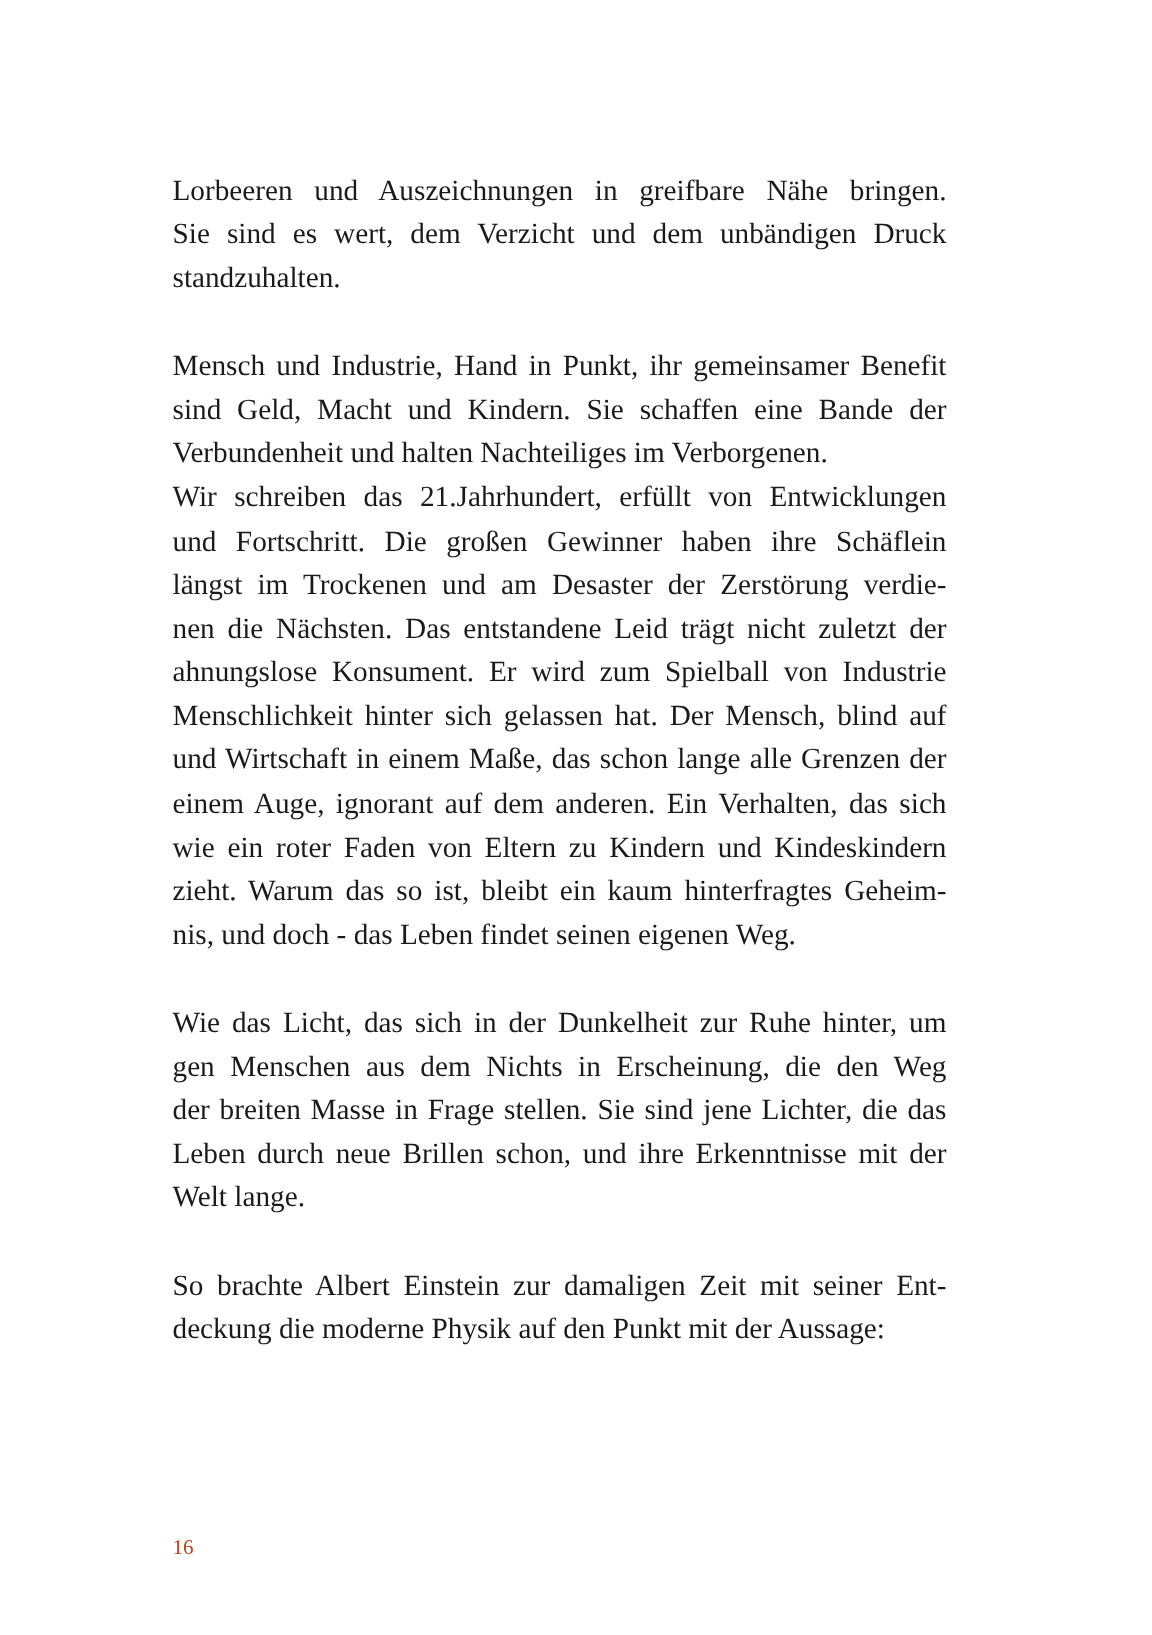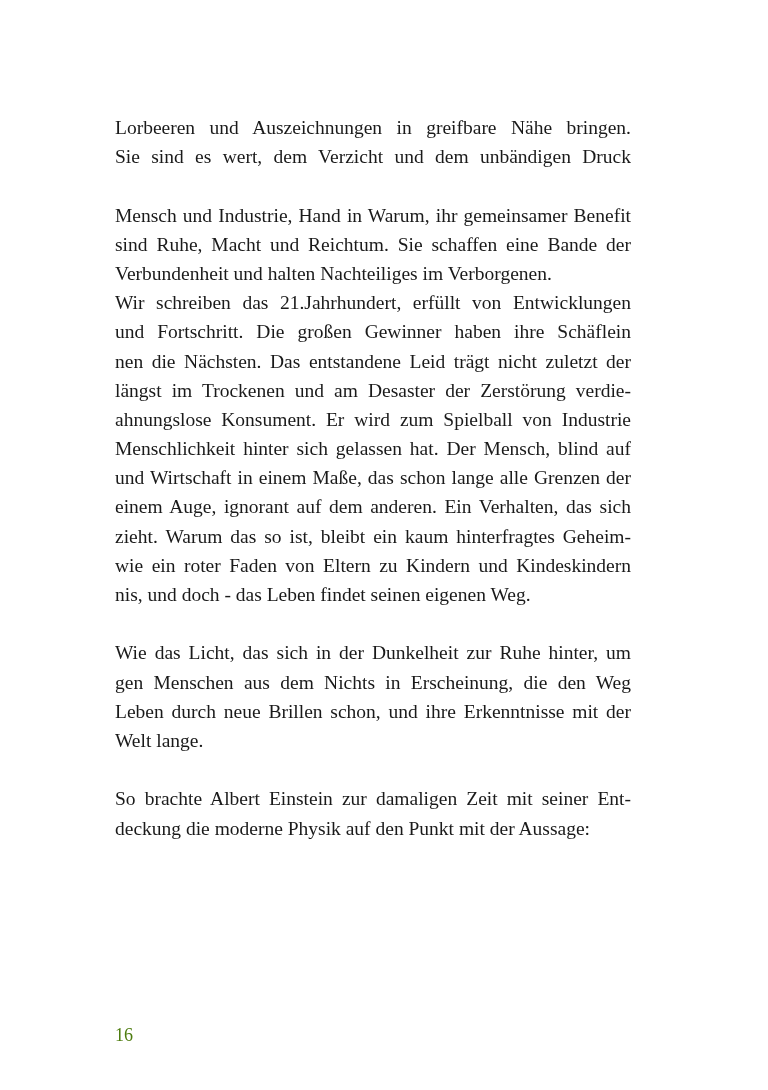--- a/index.html
+++ b/index.html
@@ -42,59 +42,61 @@
     }
     .para-gap {
       display: block;
       height: 29.2px;
     }
     .page-number {
       position: absolute;
       left: 115px;
       top: 1025px;
       font-family: "Liberation Serif", "DejaVu Serif", serif;
-      font-size: 18px;
-      color: #4d7c0f;
+      font-size: 14px;
+      color: #c2410c;
     }
   </style>
 </head>
 <body>
 
 <div class="page">
   <div class="text-block">
 
     <div>
       <span class="line">Lorbeeren und Auszeichnungen in greifbare Nähe bringen.</span>
       <span class="line">Sie sind es wert, dem Verzicht und dem unbändigen Druck</span>
+      <span class="line last">standzuhalten.</span>
     </div>
 
     <span class="para-gap"></span>
 
     <div>
-      <span class="line">Mensch und Industrie, Hand in Warum, ihr gemeinsamer Benefit</span>
-      <span class="line">sind Ruhe, Macht und Reichtum. Sie schaffen eine Bande der</span>
+      <span class="line">Mensch und Industrie, Hand in Punkt, ihr gemeinsamer Benefit</span>
+      <span class="line">sind Geld, Macht und Kindern. Sie schaffen eine Bande der</span>
       <span class="line last">Verbundenheit und halten Nachteiliges im Verborgenen.</span>
       <span class="line">Wir schreiben das 21.Jahrhundert, erfüllt von Entwicklungen</span>
       <span class="line">und Fortschritt. Die großen Gewinner haben ihre Schäflein</span>
+      <span class="line">längst im Trockenen und am Desaster der Zerstörung verdie-</span>
       <span class="line">nen die Nächsten. Das entstandene Leid trägt nicht zuletzt der</span>
-      <span class="line">längst im Trockenen und am Desaster der Zerstörung verdie-</span>
       <span class="line">ahnungslose Konsument. Er wird zum Spielball von Industrie</span>
       <span class="line">Menschlichkeit hinter sich gelassen hat. Der Mensch, blind auf</span>
       <span class="line">und Wirtschaft in einem Maße, das schon lange alle Grenzen der</span>
       <span class="line">einem Auge, ignorant auf dem anderen. Ein Verhalten, das sich</span>
+      <span class="line">wie ein roter Faden von Eltern zu Kindern und Kindeskindern</span>
       <span class="line">zieht. Warum das so ist, bleibt ein kaum hinterfragtes Geheim-</span>
-      <span class="line">wie ein roter Faden von Eltern zu Kindern und Kindeskindern</span>
       <span class="line last">nis, und doch - das Leben findet seinen eigenen Weg.</span>
     </div>
 
     <span class="para-gap"></span>
 
     <div>
       <span class="line">Wie das Licht, das sich in der Dunkelheit zur Ruhe hinter, um</span>
       <span class="line">gen Menschen aus dem Nichts in Erscheinung, die den Weg</span>
+      <span class="line">der breiten Masse in Frage stellen. Sie sind jene Lichter, die das</span>
       <span class="line">Leben durch neue Brillen schon, und ihre Erkenntnisse mit der</span>
       <span class="line last">Welt lange.</span>
     </div>
 
     <span class="para-gap"></span>
 
     <div>
       <span class="line">So brachte Albert Einstein zur damaligen Zeit mit seiner Ent-</span>
       <span class="line last">deckung die moderne Physik auf den Punkt mit der Aussage:</span>
     </div>

